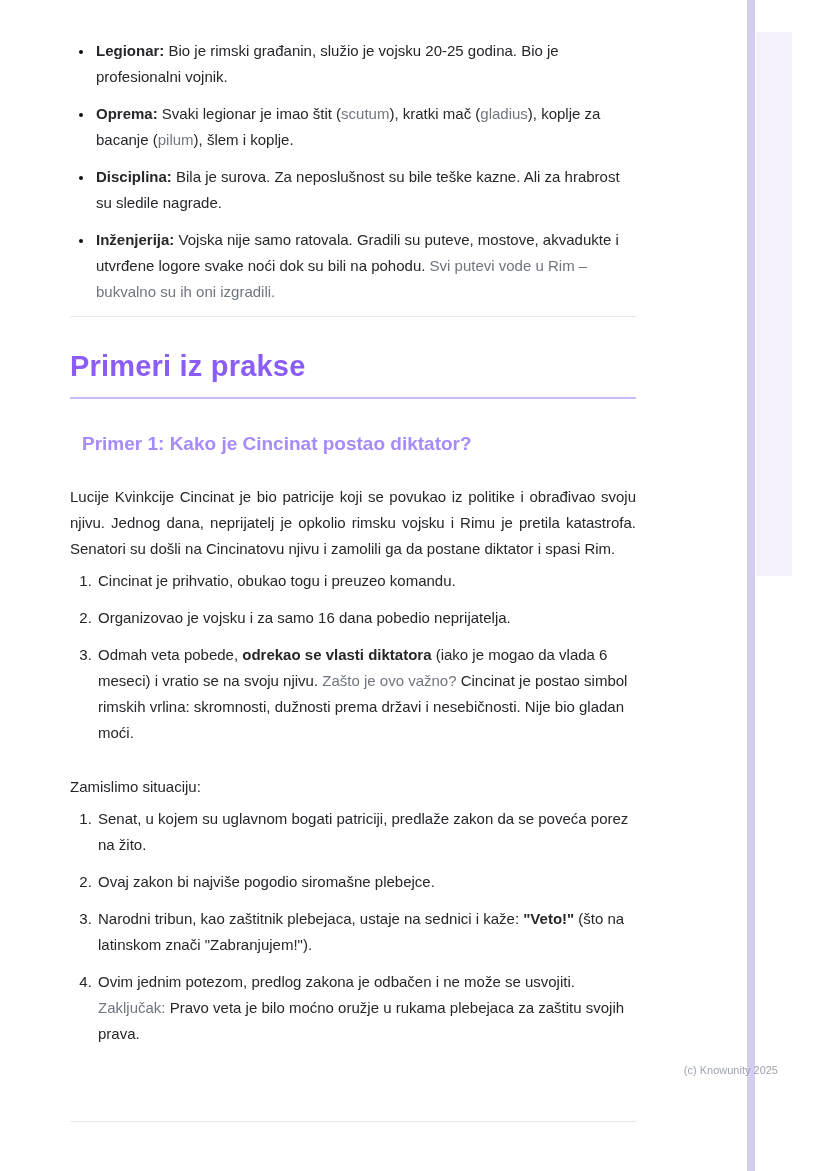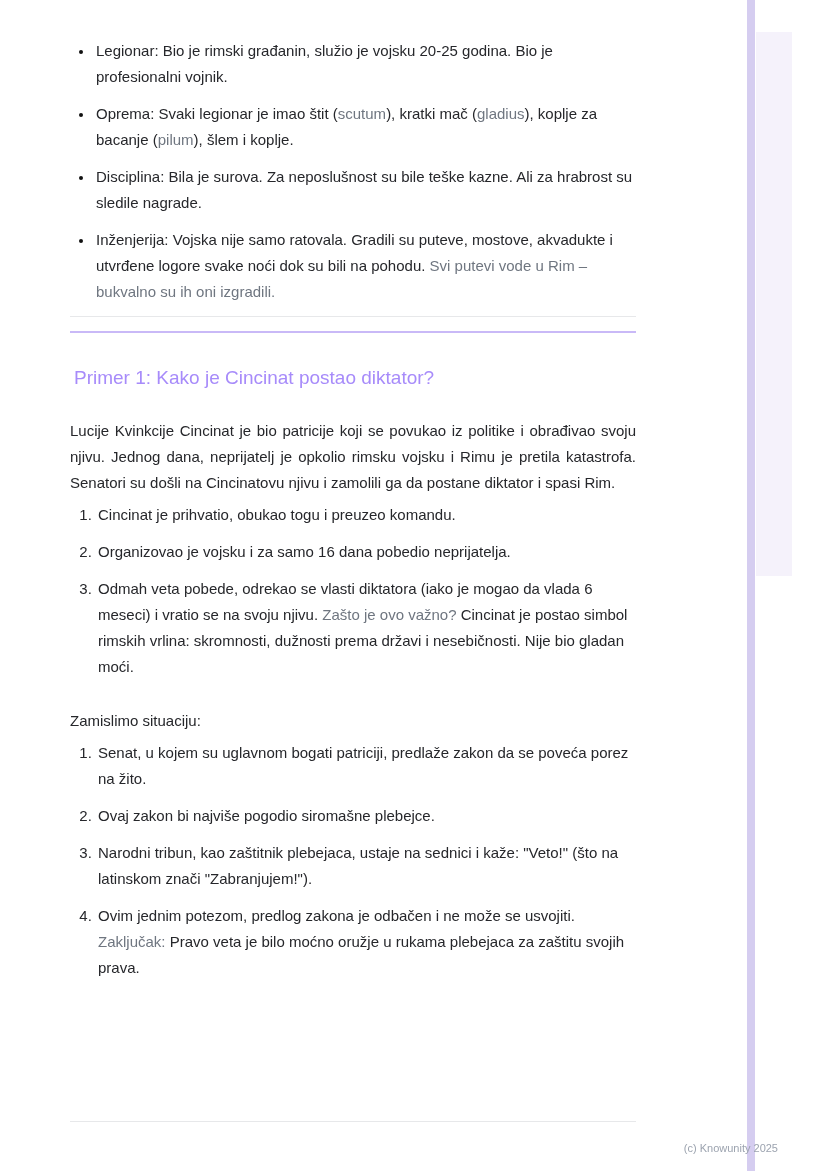--- a/index.html
+++ b/index.html
@@ -18,46 +18,47 @@
     width:828px;height:1171px;position:relative;background:#ffffff;
     font-family:"Liberation Sans",sans-serif;color:var(--text);overflow:hidden;
   }
   .content{position:absolute;left:70px;top:0;width:566px}
   .bullets{list-style:disc;margin:38px 0 0;padding:0 0 0 24px}
   .bullets li{font-size:15px;line-height:26px;margin-bottom:11px;padding-left:2px}
   .bullets li::marker{color:#111;font-size:13px}
   .rule{border:none;border-top:1px solid var(--divider);margin:10px 0 0;width:100%}
   h1{font-size:29px;line-height:34px;font-weight:700;color:var(--heading);margin:32px 0 0;letter-spacing:.2px}
   .accent{border-top:2px solid var(--accent-line);margin-top:14px}
-  h2{font-size:19px;line-height:24px;font-weight:400;color:var(--subheading);margin:33px 4px 0}
+  h2{font-size:19px;line-height:24px;font-weight:700;color:var(--subheading);margin:33px 12px 0}
   p{font-size:15px;line-height:26px;margin:28px 0 0}
   .just{text-align:justify}
   ol{margin:6px 0 0;padding:0 0 0 26px;list-style:decimal outside}
   ol li{font-size:15px;line-height:26px;margin-bottom:11px;padding-left:2px}
-  .seg-b{font-weight:400}
+  .seg-b{font-weight:700}
   .seg-i{color:var(--muted-italic)}
   .bottom-rule{position:absolute;left:70px;top:1121px;width:566px;margin:0;border:none;border-top:1px solid var(--divider)}
-  .footer{position:absolute;top:1142px;right:50px;font-size:11px;color:var(--footer-text);z-index:3}
+  .footer{position:absolute;top:1064px;right:50px;font-size:11px;color:var(--footer-text);z-index:3}
   .strip{position:absolute;left:747px;top:0;width:8px;height:1171px;background:var(--scrollbar);z-index:1}
   .panel{position:absolute;left:756px;top:32px;width:36px;height:544px;background:var(--panel)}
 </style>
 </head>
 <body>
 
 <div class="content">
 
   <ul class="bullets">
     <li><span class="seg-b">Legionar:</span><span> Bio je rimski građanin, služio je vojsku 20-25 godina. Bio je profesionalni vojnik.</span></li>
     <li><span class="seg-b">Oprema:</span><span> Svaki legionar je imao štit (</span><span class="seg-i">scutum</span><span>), kratki mač (</span><span class="seg-i">gladius</span><span>), koplje za bacanje (</span><span class="seg-i">pilum</span><span>), šlem i koplje.</span></li>
     <li><span class="seg-b">Disciplina:</span><span> Bila je surova. Za neposlušnost su bile teške kazne. Ali za hrabrost su sledile nagrade.</span></li>
     <li><span class="seg-b">Inženjerija:</span><span> Vojska nije samo ratovala. Gradili su puteve, mostove, akvadukte i utvrđene logore svake noći dok su bili na pohodu. </span><span class="seg-i">Svi putevi vode u Rim – bukvalno su ih oni izgradili.</span></li>
   </ul>
 
   <hr class="rule">
 
+  <h1>Primeri iz prakse</h1>
   <hr class="rule accent">
 
   <h2>Primer 1: Kako je Cincinat postao diktator?</h2>
 
   <p class="just">Lucije Kvinkcije Cincinat je bio patricije koji se povukao iz politike i obrađivao svoju njivu. Jednog dana, neprijatelj je opkolio rimsku vojsku i Rimu je pretila katastrofa. Senatori su došli na Cincinatovu njivu i zamolili ga da postane diktator i spasi Rim.</p>
 
   <ol>
     <li><span>Cincinat je prihvatio, obukao togu i preuzeo komandu.</span></li>
     <li><span>Organizovao je vojsku i za samo 16 dana pobedio neprijatelja.</span></li>
     <li><span>Odmah veta pobede, </span><span class="seg-b">odrekao se vlasti diktatora</span><span> (iako je mogao da vlada 6 meseci) i vratio se na svoju njivu. </span><span class="seg-i">Zašto je ovo važno?</span><span> Cincinat je postao simbol rimskih vrlina: skromnosti, dužnosti prema državi i nesebičnosti. Nije bio gladan moći.</span></li>

